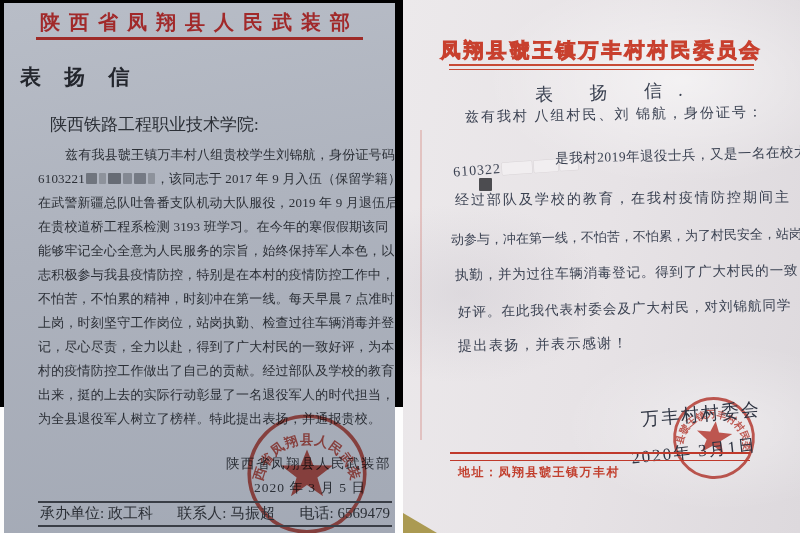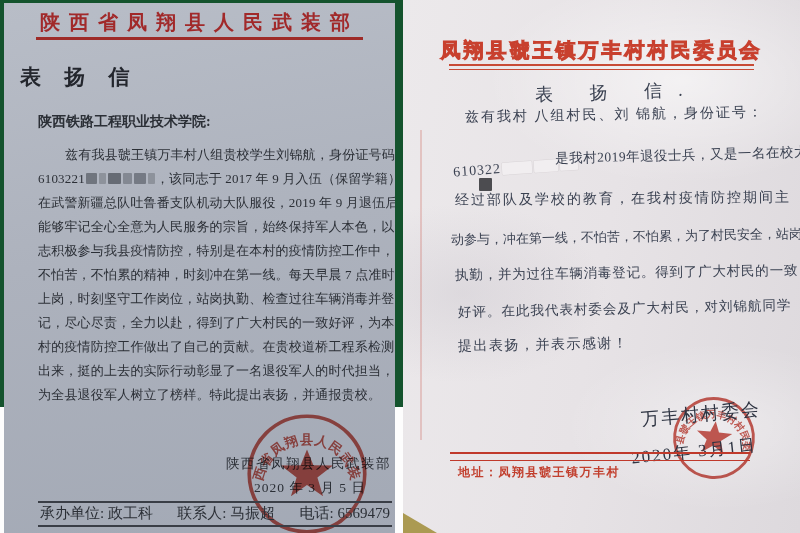--- a/index.html
+++ b/index.html
@@ -1,29 +1,29 @@
 <!DOCTYPE html>
 <html><head>
 <meta charset="utf-8">
 <style>
   html,body{margin:0;padding:0;}
   body{width:800px;height:533px;background:#fdfdfd;overflow:hidden;
        font-family:"Liberation Serif","DejaVu Serif",serif;}
-  .stage{position:relative;width:800px;height:407px;background:#14532d;}
+  .stage{position:relative;width:800px;height:407px;background:#000000;}
 
   
   .photo-left{position:absolute;left:4px;top:3px;width:391px;height:530px;
     background:linear-gradient(170deg,#b8bdc7 0%,#adb2bd 45%,#a3a9b5 100%);
     overflow:hidden;}
   .l-org{position:absolute;left:0;top:6px;width:100%;text-align:center;
     font-size:20px;font-weight:700;letter-spacing:9px;color:#a1292a;white-space:nowrap;}
   .l-rule{position:absolute;left:32px;top:34px;width:327px;height:2.5px;background:#9e2b28;}
   .l-title{position:absolute;left:0;top:60px;width:100%;text-align:left;
     font-size:21px;font-weight:700;letter-spacing:9px;color:#23262d;margin-left:16px;}
-  .l-salut{position:absolute;left:34px;top:110px;font-size:14px;font-weight:700;color:#2b2f36;}
+  .l-salut{position:absolute;left:46px;top:110px;font-size:17px;font-weight:400;color:#2b2f36;}
   .l-body{position:absolute;left:34px;top:140px;width:352px;color:#2b2f36;
     font-size:13px;line-height:24px;letter-spacing:.2px;}
   .l-body .ln{white-space:nowrap;}
   .l-body .ind{text-indent:27px;}
   .redact{display:inline-block;height:11px;border-radius:1px;vertical-align:-1px;margin:0 1px;}
   .rg1{width:11px;background:#70757e;}
   .rg2{width:7px;background:#8d929b;}
   .rg3{width:13px;background:#666b74;}
   .rg4{width:9px;background:#83889280;background:#838892;}
   .rg5{width:12px;background:#757a84;}
@@ -85,26 +85,27 @@
     <div class="l-rule"></div>
     <div class="l-title">表 扬 信</div>
     <div class="l-salut">陕西铁路工程职业技术学院:</div>
 
     <div class="l-body">
       <div class="ln ind">兹有我县虢王镇万丰村八组贵校学生刘锦航，身份证号码：</div>
       <div class="ln">
         <span>6103221</span><span class="redact rg1"></span><span class="redact rg2"></span><span class="redact rg3"></span><span class="redact rg4"></span><span class="redact rg5"></span><span class="redact rg2"></span><span>，该同志于 2017 年 9 月入伍（保留学籍），</span>
       </div>
       <div class="ln">在武警新疆总队吐鲁番支队机动大队服役，2019 年 9 月退伍后，</div>
+      <div class="ln">在贵校道桥工程系检测 3193 班学习。在今年的寒假假期该同</div>
       <div class="ln">能够牢记全心全意为人民服务的宗旨，始终保持军人本色，以</div>
       <div class="ln">志积极参与我县疫情防控，特别是在本村的疫情防控工作中，</div>
       <div class="ln">不怕苦，不怕累的精神，时刻冲在第一线。每天早晨 7 点准时</div>
       <div class="ln">上岗，时刻坚守工作岗位，站岗执勤、检查过往车辆消毒并登</div>
       <div class="ln">记，尽心尽责，全力以赴，得到了广大村民的一致好评，为本</div>
-      <div class="ln">村的疫情防控工作做出了自己的贡献。在贵校道桥工程系检测</div>
+      <div class="ln">村的疫情防控工作做出了自己的贡献。经过部队及学校的教育</div>
       <div class="ln">出来，挺的上去的实际行动彰显了一名退役军人的时代担当，</div>
       <div class="ln">为全县退役军人树立了榜样。特此提出表扬，并通报贵校。</div>
     </div>
 
     <div class="l-sign">陕西省凤翔县人民武装部</div>
     <div class="l-date">2020 年 3 月 5 日</div>
 
     <svg class="seal seal-left" width="126" height="126" viewBox="0 0 120 120">
       <defs>
           <path id="arcL" d="M 17,74 A 43,43 0 1 1 103,74" fill="none"></path>

